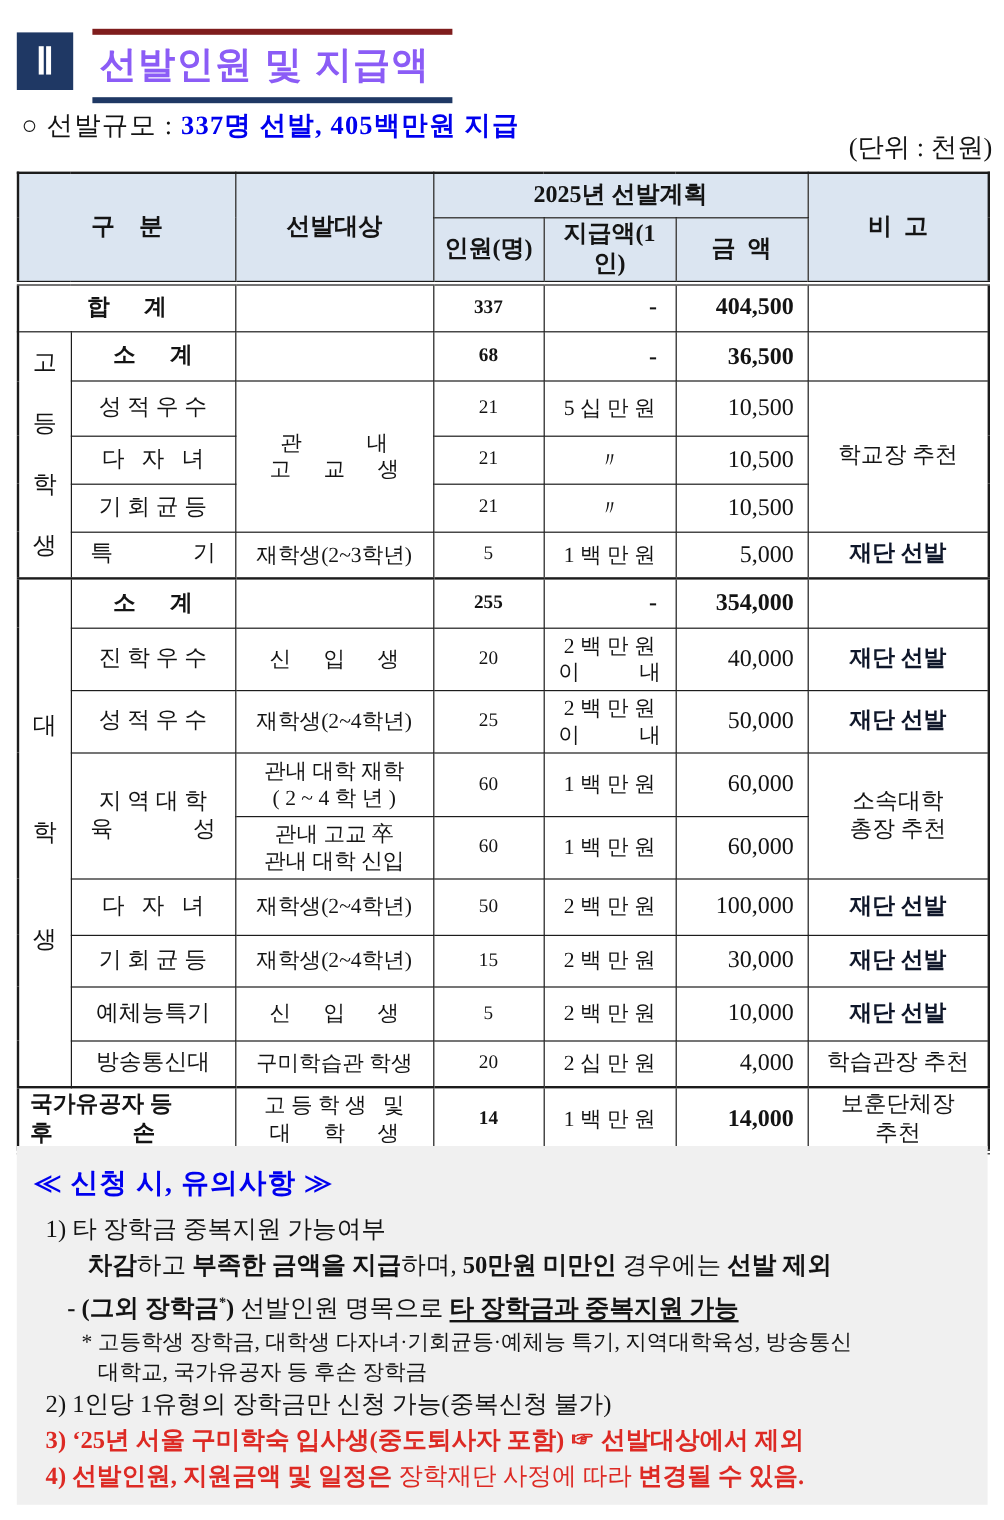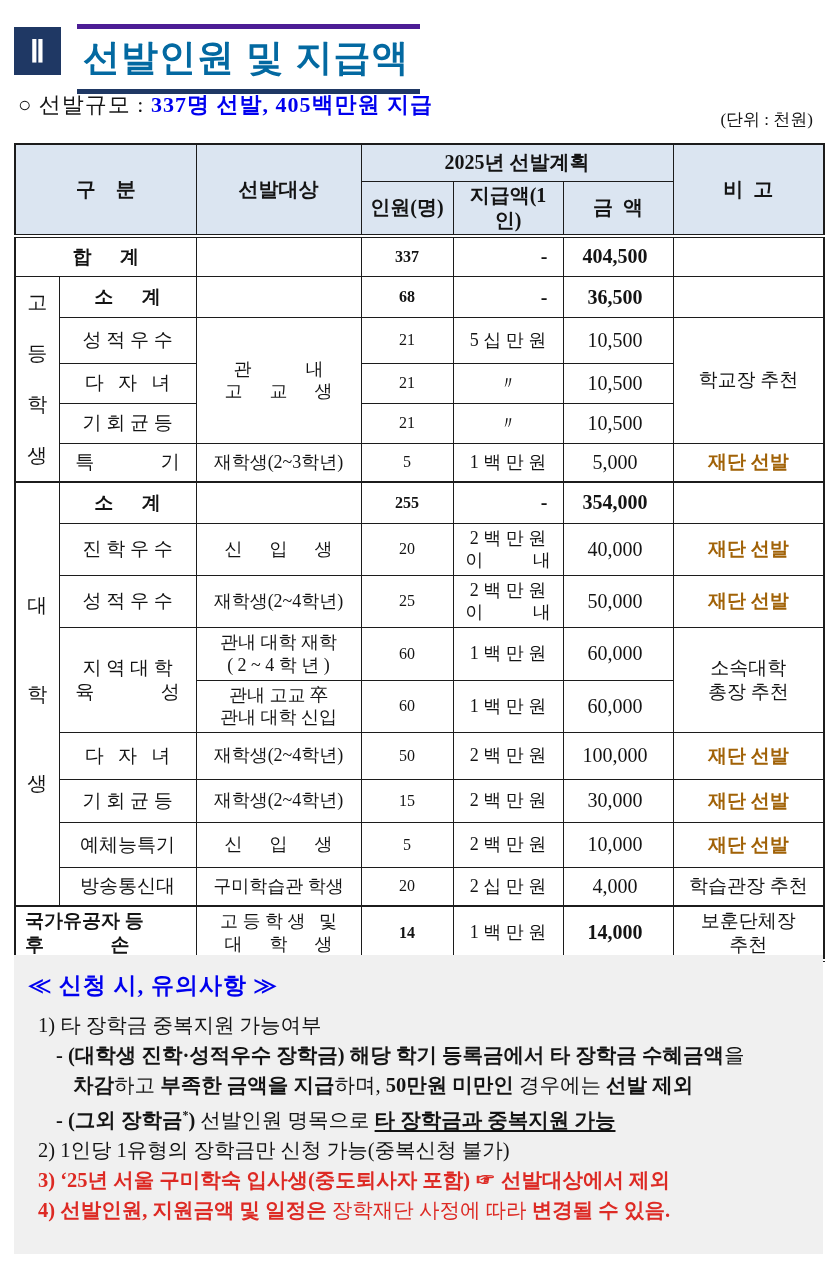--- a/index.html
+++ b/index.html
@@ -11,50 +11,50 @@
 
   
   .sec-badge {
     position:absolute; left:14px; top:27px; width:47px; height:48px;
     background:#1f3864; color:#ffffff; font-family:"Liberation Sans",sans-serif;
     font-weight:bold; font-size:31px; display:flex; align-items:center; justify-content:center;
   }
   .title-wrap { position:absolute; left:77px; top:24px; }
   .page-title {
     display:inline-block; min-width:300px; box-sizing:border-box;
-    border-top:5px solid #4c1d95; border-bottom:5px solid #1f3864;
+    border-top:5px solid #7f1d1d; border-bottom:5px solid #1f3864;
     padding:4px 10px 6px 6px; font-family:"Liberation Sans",sans-serif;
-    font-weight:bold; font-size:37px; letter-spacing:1px; color:#0369a1;
+    font-weight:bold; font-size:31px; letter-spacing:1px; color:#8b5cf6;
   }
   .summary { position:absolute; left:18px; top:90px; font-size:22px; letter-spacing:1px; white-space:pre-wrap; }
   .summary .hl { color:#0000ee; font-weight:bold; }
-  .unit-note { position:absolute; right:24px; top:108px; font-size:17px; }
+  .unit-note { position:absolute; right:10px; top:108px; font-size:22px; }
 
   
   table.tbl {
     position:absolute; left:14px; top:143px; width:809px;
     border-collapse:collapse; table-layout:fixed;
     border:2.5px solid #1c1c1c; border-bottom:4px double #1c1c1c;
   }
   .tbl th, .tbl td {
     border:1.5px solid #1c1c1c; padding:1px 5px; font-size:19px;
     text-align:center; vertical-align:middle; white-space:pre-wrap; line-height:1.25;
     overflow:hidden;
   }
   .tbl thead th { background:#dbe5f1; font-weight:bold; font-size:20px; }
   .tbl thead .dbl { border-bottom:4px double #1c1c1c; }
   tr.sep td { border-top:2.5px solid #1c1c1c; }
   .b { font-weight:bold; }
-  td.num { padding-right:11px; font-size:20px; }
+  td.num { text-align:right; padding-right:11px; font-size:20px; }
   td.cnt { font-size:16px; }
   td.dash { text-align:right; padding-right:15px; font-size:20px; }
   td.tgt { font-size:18px;margin-left:37px; }
   td.per { font-size:18px; }
   td.note { font-size:19px; }
-  td.blue { color:#a16207; font-weight:bold; }
+  td.blue { color:#0f172a; font-weight:bold; }
   td.vlabel { font-size:20px; padding:0; line-height:2.55; }
   td.vlabel.vu { line-height:4.45; }
   td.lbl-left { text-align:left; padding-left:9px; }
 
   
   .notes {
     position:absolute; left:14px; top:955px; width:809px; height:299px;
     background:#f0f0f0; box-sizing:border-box; padding:13px 10px 8px 12px;
   }
   .n-heading { color:#0000ee; font-weight:bold; font-size:23px; margin:2px 0 9px 2px; letter-spacing:1px; }
@@ -245,21 +245,22 @@
         <td class="num b">14,000</td>
         <td class="note">보훈단체장
 추천</td>
       </tr>
     </tbody>
   </table>
 
   <div class="notes">
     <div class="n-heading">≪ 신청 시, 유의사항 ≫</div>
     <div class="n-item">1) 타 장학금 중복지원 가능여부</div>
-    <div class="n-item n-sub"><span class="bb">- (대학생 진학·성적우수 장학금) 해당 학기 등록금에서 타 장학금 수혜금액</span><span>을</span></div>
     <div class="n-item n-sub2"><span class="bb">차감</span><span>하고 </span><span class="bb">부족한 금액을 지급</span><span>하며, </span><span class="bb">50만원 미만인 </span><span>경우에는 </span><span class="bb">선발 제외</span></div>
     <div class="n-item n-sub"><span class="bb">- (그외 장학금</span><sup class="star bb">*</sup><span class="bb">) </span><span>선발인원 명목으로 </span><span class="bb u">타 장학금과 중복지원 가능</span></div>
+    <div class="n-foot">* 고등학생 장학금, 대학생 다자녀·기회균등·예체능 특기, 지역대학육성, 방송통신
+   대학교, 국가유공자 등 후손 장학금</div>
     <div class="n-item">2) 1인당 1유형의 장학금만 신청 가능(중복신청 불가)</div>
     <div class="n-item red bb">3) ‘25년 서울 구미학숙 입사생(중도퇴사자 포함) ☞ 선발대상에서 제외</div>
     <div class="n-item red"><span class="bb">4) 선발인원, 지원금액 및 일정은 </span><span>장학재단 사정에 따라 </span><span class="bb">변경될 수 있음.</span></div>
   </div>
 
 </div>
 
 </body></html>

